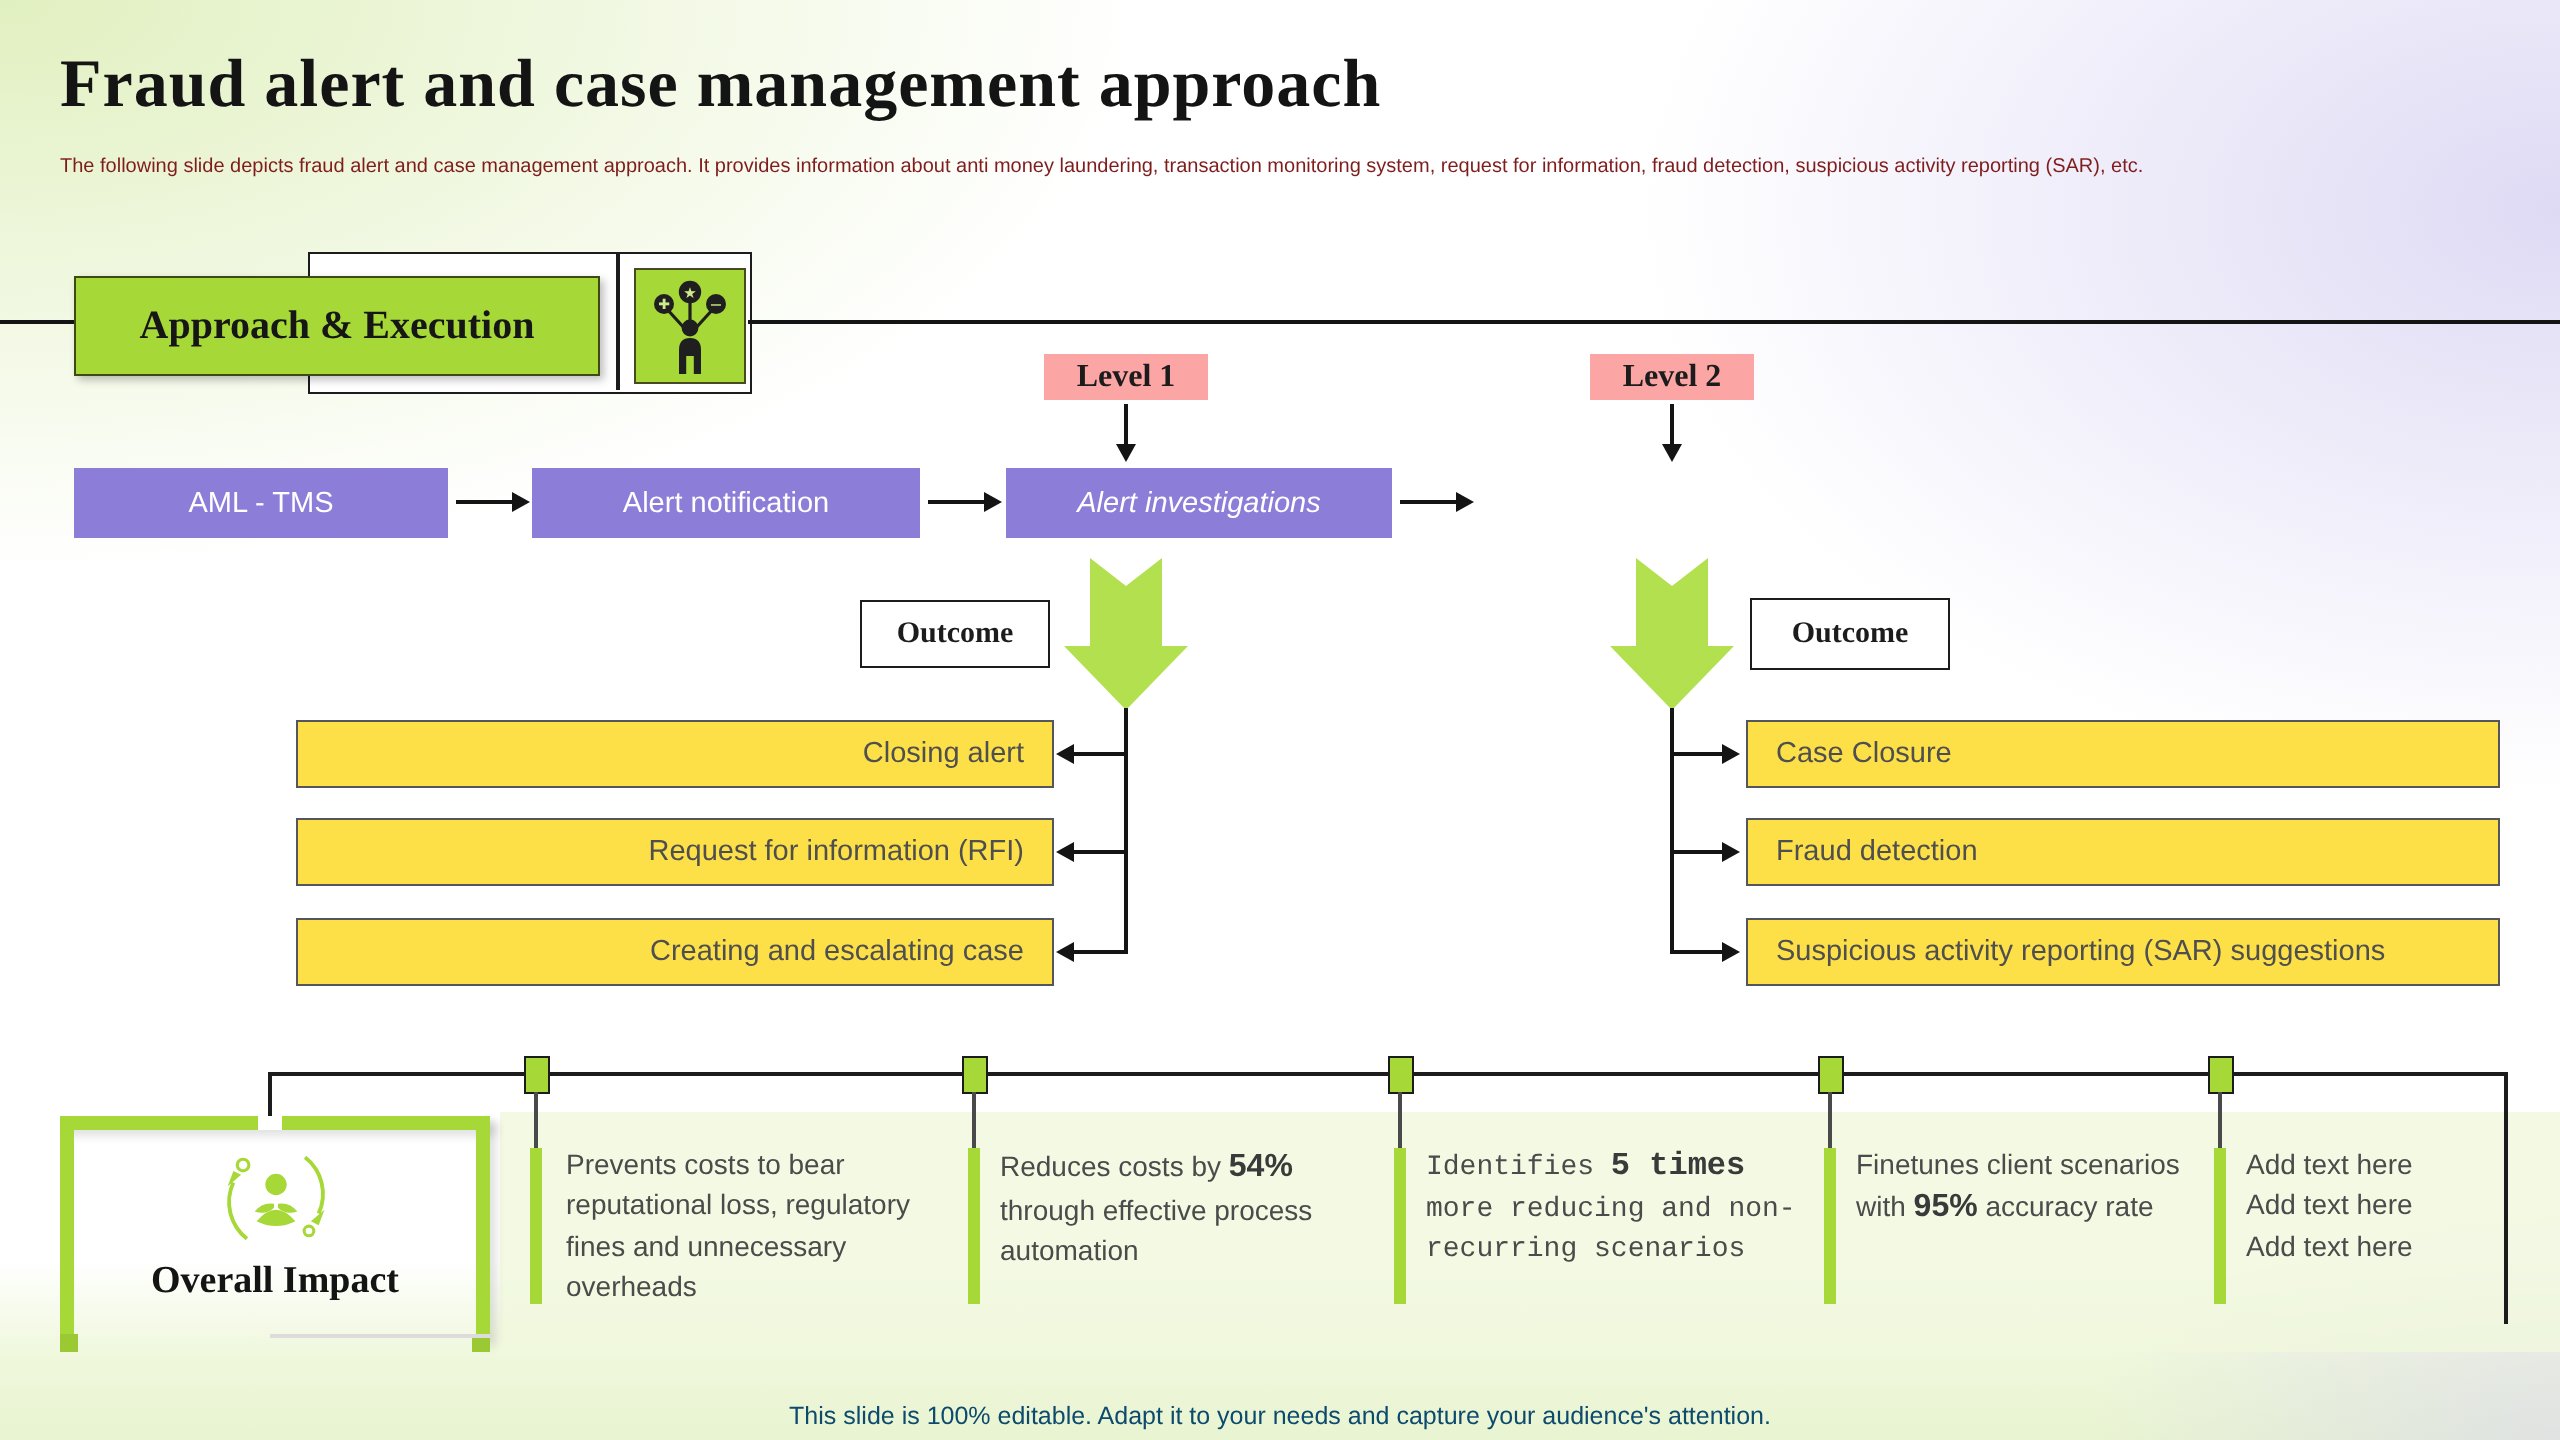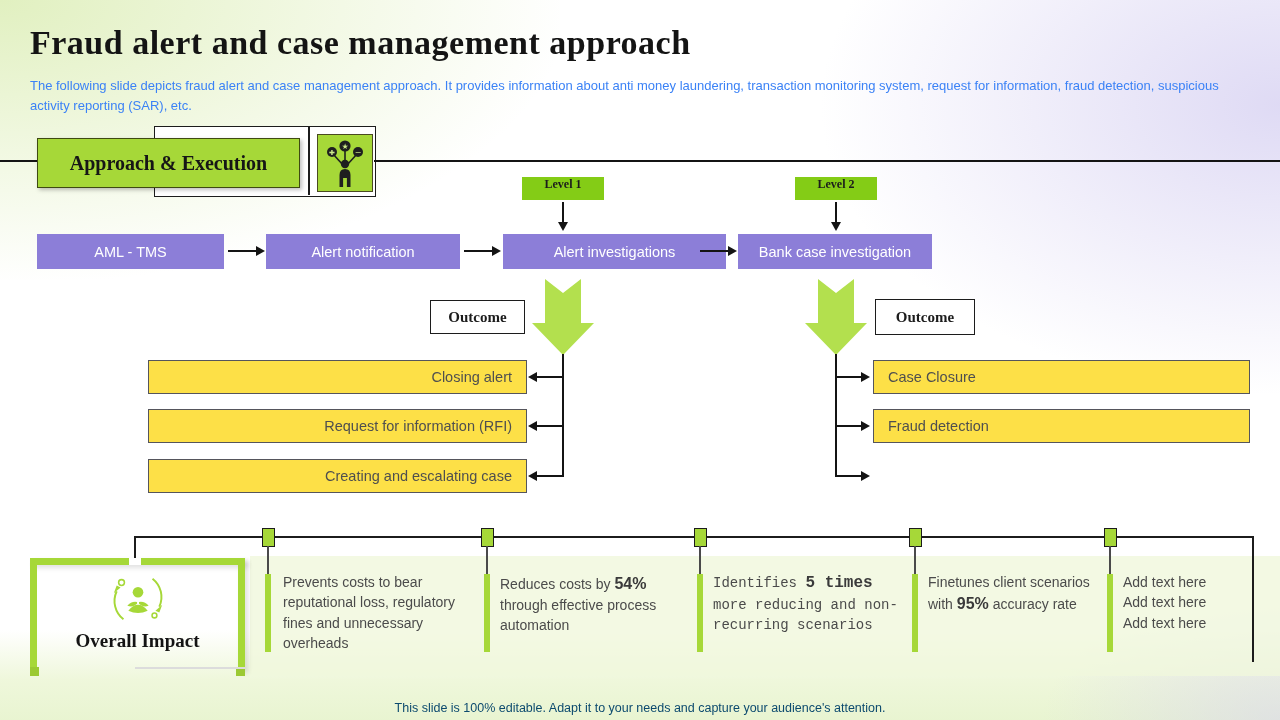--- a/index.html
+++ b/index.html
@@ -12,34 +12,34 @@
   .bg-right{left:780px;top:0;width:500px;height:420px;
          background:radial-gradient(ellipse at 100% 25%,rgba(212,206,241,.75),rgba(255,255,255,0) 65%);}
   .bg-bottom{left:0;top:630px;width:1280px;height:90px;
          background:linear-gradient(180deg,rgba(236,246,213,0) 0%,rgba(236,246,213,.85) 55%,rgba(230,243,204,.9) 100%);}
   .bg-br{left:1040px;top:590px;width:240px;height:130px;
          background:radial-gradient(ellipse at 100% 100%,rgba(214,208,242,.5),rgba(255,255,255,0) 70%);}
   .band{left:250px;top:556px;width:1030px;height:120px;background:rgba(240,248,220,.8);}
   
   .title{left:30px;top:24px;font-family:"Liberation Serif",serif;font-weight:bold;
          font-size:34px;color:#141414;letter-spacing:.5px;}
-  .subtitle{left:30px;top:76px;width:1218px;font-size:13px;line-height:1.5;color:#3b82f6;}
+  .subtitle{left:30px;top:76px;width:1218px;font-size:10px;line-height:1.5;color:#7f1d1d;}
   .footer{left:0;top:701px;width:1280px;text-align:center;font-size:12.5px;color:#0c4a6e;}
   
   .hline{background:#141414;height:2px;}
   .hdr-outer{left:154px;top:126px;width:220px;height:69px;background:#fff;border:1.5px solid #1c1c1c;}
   .hdr-divider{left:308px;top:126px;width:1.5px;height:69px;background:#1c1c1c;}
   .tab{left:37px;top:138px;width:261px;height:48px;background:#a6d838;border:1px solid #3f4a12;
        box-shadow:2px 2px 4px rgba(0,0,0,.25);display:flex;align-items:center;justify-content:center;
        font-family:"Liberation Serif",serif;font-weight:bold;font-size:20px;color:#161616;}
   .hdr-icon{left:317px;top:134px;width:54px;height:56px;background:#a6d838;border:1px solid #4a4a22;
        display:flex;align-items:center;justify-content:center;}
   
-  .lvl{width:82px;height:23px;background:#84cc16;display:flex;align-items:flex-start;justify-content:center;
-       font-family:"Liberation Serif",serif;font-weight:bold;font-size:12px;color:#1c1c1c;}
+  .lvl{width:82px;height:23px;background:#fca5a5;display:flex;align-items:center;justify-content:center;
+       font-family:"Liberation Serif",serif;font-weight:bold;font-size:16px;color:#1c1c1c;}
   .vstem{width:2px;background:#141414;}
   .arr-down{width:0;height:0;border-left:5.5px solid transparent;border-right:5.5px solid transparent;
        border-top:9px solid #141414;}
   .arr-right{width:0;height:0;border-top:5.5px solid transparent;border-bottom:5.5px solid transparent;
        border-left:9px solid #141414;}
   .arr-left{width:0;height:0;border-top:5.5px solid transparent;border-bottom:5.5px solid transparent;
        border-right:9px solid #141414;}
   .hstem{height:2px;background:#141414;}
   
   .pbox{top:234px;height:35px;background:#8c7ed8;color:#fff;font-size:14.5px;
@@ -118,29 +118,26 @@
   </div>
   <div class="abs hstem" style="left:228px;top:250px;width:28px;"></div>
   <div class="abs arr-right" style="left:256px;top:245.5px;"></div>
 
   <div class="abs pbox" style="left:266px;width:194px;">
     <span>Alert notification</span>
   </div>
   <div class="abs hstem" style="left:464px;top:250px;width:28px;"></div>
   <div class="abs arr-right" style="left:492px;top:245.5px;"></div>
 
-  <div class="abs pbox" style="left:503px;width:223px;">
+  <div class="abs pbox" style="left:503px;width:193px;font-style:italic;">
     <span>Alert investigations</span>
   </div>
   <div class="abs hstem" style="left:700px;top:250px;width:28px;"></div>
   <div class="abs arr-right" style="left:728px;top:245.5px;"></div>
 
-  <div class="abs pbox" style="left:738px;width:194px;">
-    <span>Bank case investigation</span>
-  </div>
 
   <svg class="abs" style="left:531px;top:278px;" width="64" height="78">
     <polygon points="14,1 32,15 50,1 50,45 63,45 32,77 1,45 14,45" fill="#b3e04e"></polygon>
   </svg>
   <svg class="abs" style="left:804px;top:278px;" width="64" height="78">
     <polygon points="14,1 32,15 50,1 50,45 63,45 32,77 1,45 14,45" fill="#b3e04e"></polygon>
   </svg>
 
   <div class="abs outcome" style="left:430px;top:300px;width:93px;height:32px;">
     <span>Outcome</span>
@@ -173,20 +170,23 @@
   <div class="abs hstem" style="left:835px;top:425px;width:26px;"></div>
   <div class="abs arr-right" style="left:861px;top:420.5px;"></div>
   <div class="abs hstem" style="left:835px;top:475px;width:26px;"></div>
   <div class="abs arr-right" style="left:861px;top:470.5px;"></div>
 
   <div class="abs obox l-align" style="left:873px;top:360px;width:377px;">
     <span>Case Closure</span>
   </div>
   <div class="abs obox l-align" style="left:873px;top:409px;width:377px;">
     <span>Fraud detection</span>
+  </div>
+  <div class="abs obox l-align" style="left:873px;top:459px;width:377px;">
+    <span>Suspicious activity reporting (SAR) suggestions</span>
   </div>
 
   <div class="abs hstem" style="left:135px;top:536px;width:1119px;background:#1c1c1c;"></div>
   <div class="abs vstem" style="left:134px;top:536px;height:22px;background:#1c1c1c;"></div>
   <div class="abs vstem" style="left:1252px;top:536px;height:126px;background:#1c1c1c;"></div>
 
   <div class="abs node" style="left:262px;top:528px;"></div>
   <div class="abs node" style="left:481px;top:528px;"></div>
   <div class="abs node" style="left:694px;top:528px;"></div>
   <div class="abs node" style="left:909px;top:528px;"></div>

